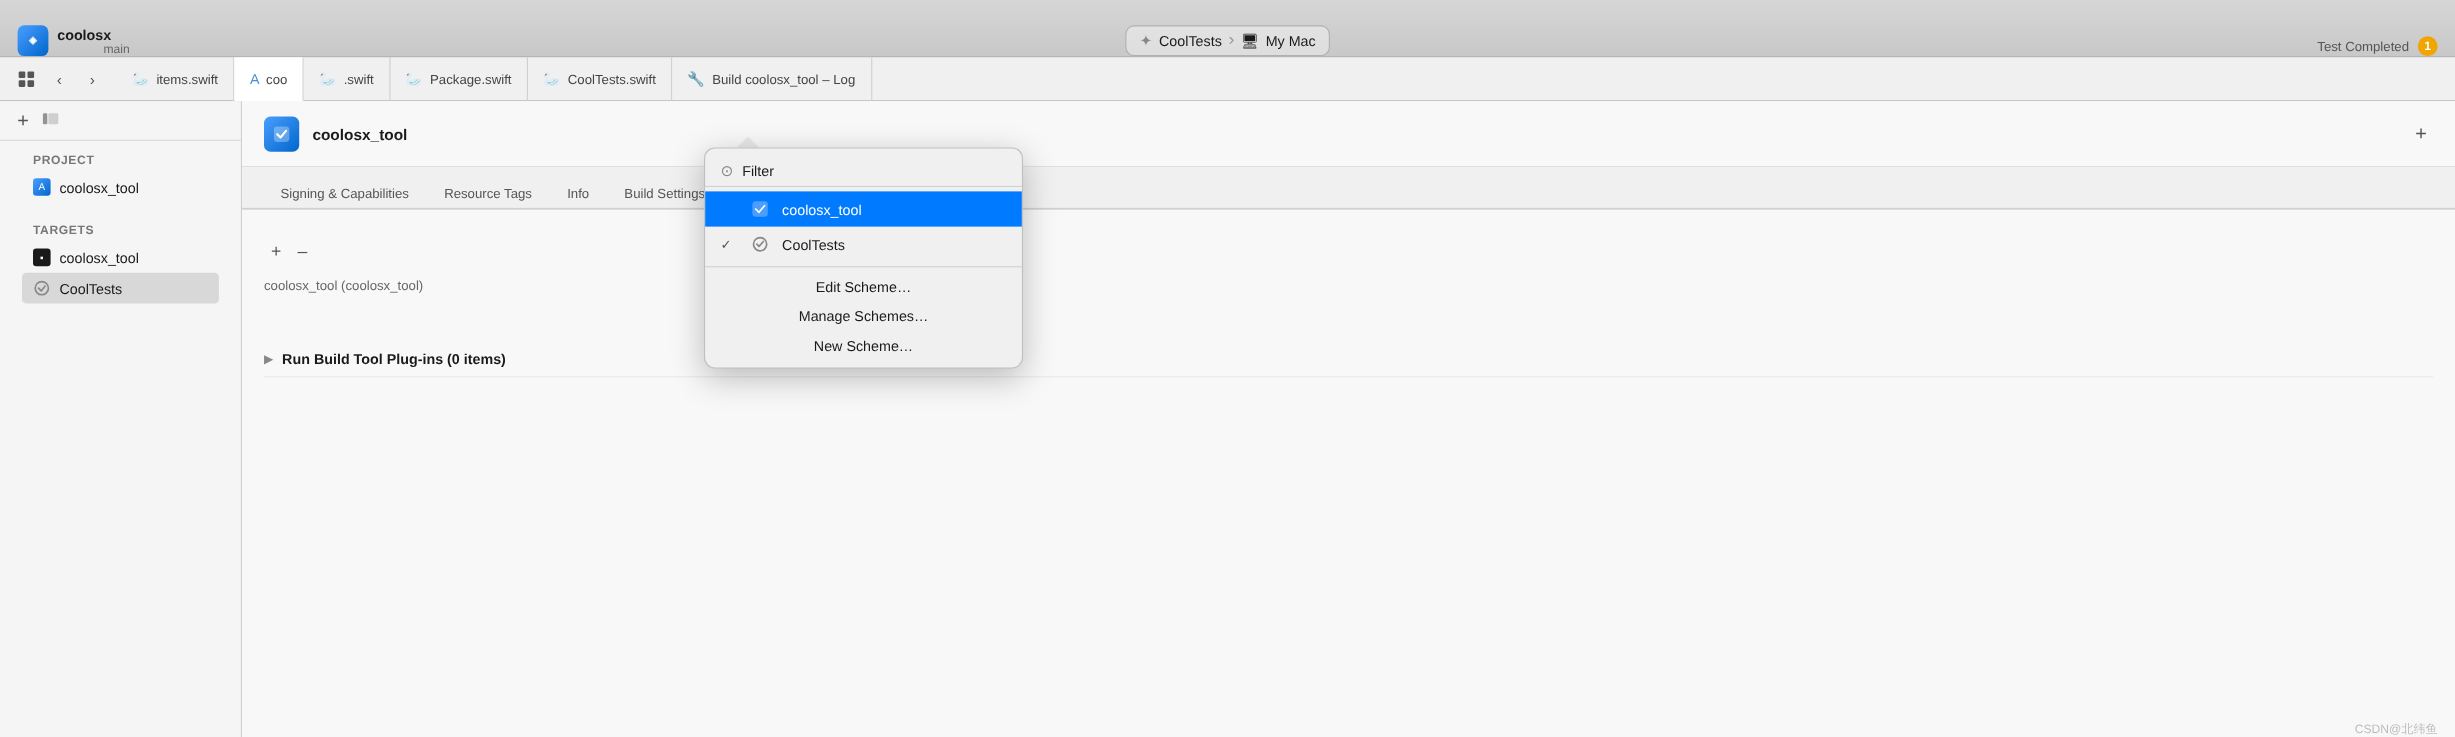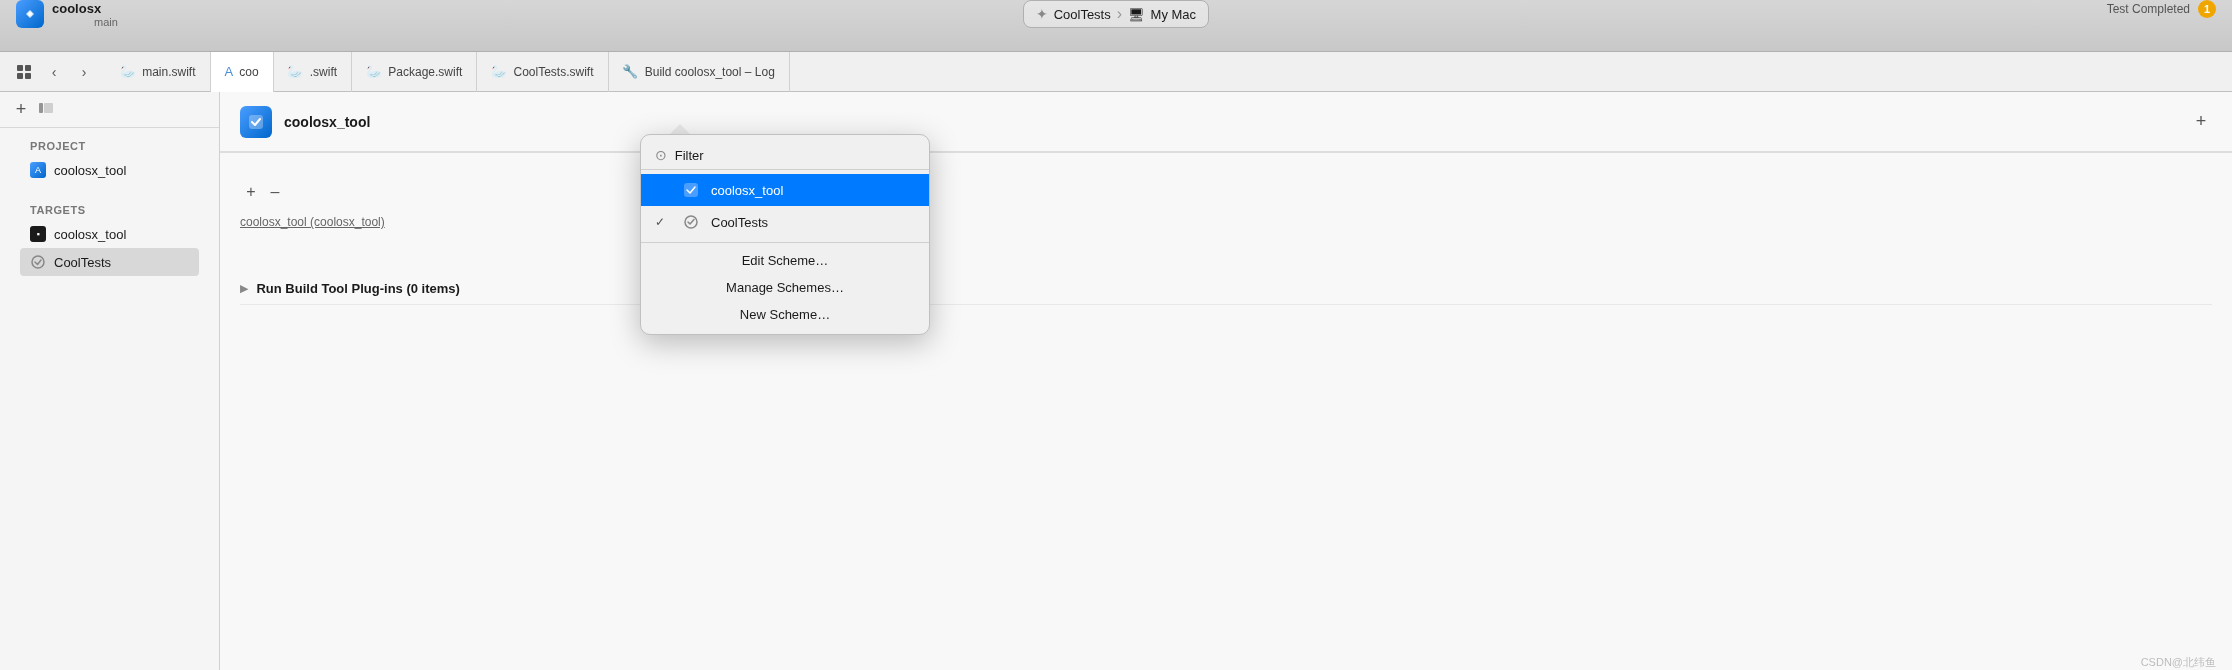--- a/index.html
+++ b/index.html
@@ -12,21 +12,21 @@
       height: 670px;
       overflow: hidden;
     }
 
     
     .title-bar {
       height: 52px;
       background: linear-gradient(to bottom, #d6d6d6, #c8c8c8);
       border-bottom: 1px solid #b0b0b0;
       display: flex;
-      align-items: flex-start;
+      align-items: flex-end;
       padding: 0 16px;
       position: relative;
     }
     .title-bar-left {
       display: flex;
       align-items: center;
       gap: 8px;
       min-width: 220px;
     }
     .app-icon {
@@ -499,21 +499,21 @@
         <rect x="9" y="9" width="6" height="6" rx="1"></rect>
       </svg>
     </div>
     <div class="toolbar-btn">‹</div>
     <div class="toolbar-btn">›</div>
   </div>
 
   <div class="tabs-area">
     <div class="tab">
       <span class="tab-icon-swift">🦢</span>
-      <span>main.swift</span>
+      <span>items.swift</span>
     </div>
     <div class="tab active">
       <span class="tab-icon-asset">A</span>
       <span>coo</span>
     </div>
     <div class="tab">
       <span class="tab-icon-swift">🦢</span>
       <span>.swift</span>
     </div>
     <div class="tab">
@@ -581,30 +581,38 @@
           </svg>
         </div>
         <div class="target-name-area">
           <span class="target-name">coolosx_tool</span>
         </div>
         <div style="margin-left: auto; display: flex; gap: 4px;">
           <div class="pm-btn" style="font-size: 18px; color: #555;">+</div>
         </div>
       </div>
 
+      <div class="settings-tabs">
+        <div class="settings-tab">Signing &amp; Capabilities</div>
+        <div class="settings-tab">Resource Tags</div>
+        <div class="settings-tab">Info</div>
+        <div class="settings-tab">Build Settings</div>
+        <div class="settings-tab active">Build Phases</div>
+        <div class="settings-tab">Build Rules</div>
+      </div>
     </div>
 
     <div class="content-body">
       <div class="plus-minus-bar">
         <div class="pm-btn">+</div>
         <div class="pm-btn">–</div>
       </div>
 
       <div class="target-membership">
-        <span style="text-decoration: underline; cursor: pointer;">coolosx_tool (coolosx_tool)</span>
+        <span style="cursor: pointer;">coolosx_tool (coolosx_tool)</span>
       </div>
 
       <div style="height: 40px;"></div>
 
       <div class="section-row">
         <span class="section-arrow">▶</span>
         <span class="section-title">Run Build Tool Plug-ins (0 items)</span>
       </div>
     </div>
 

